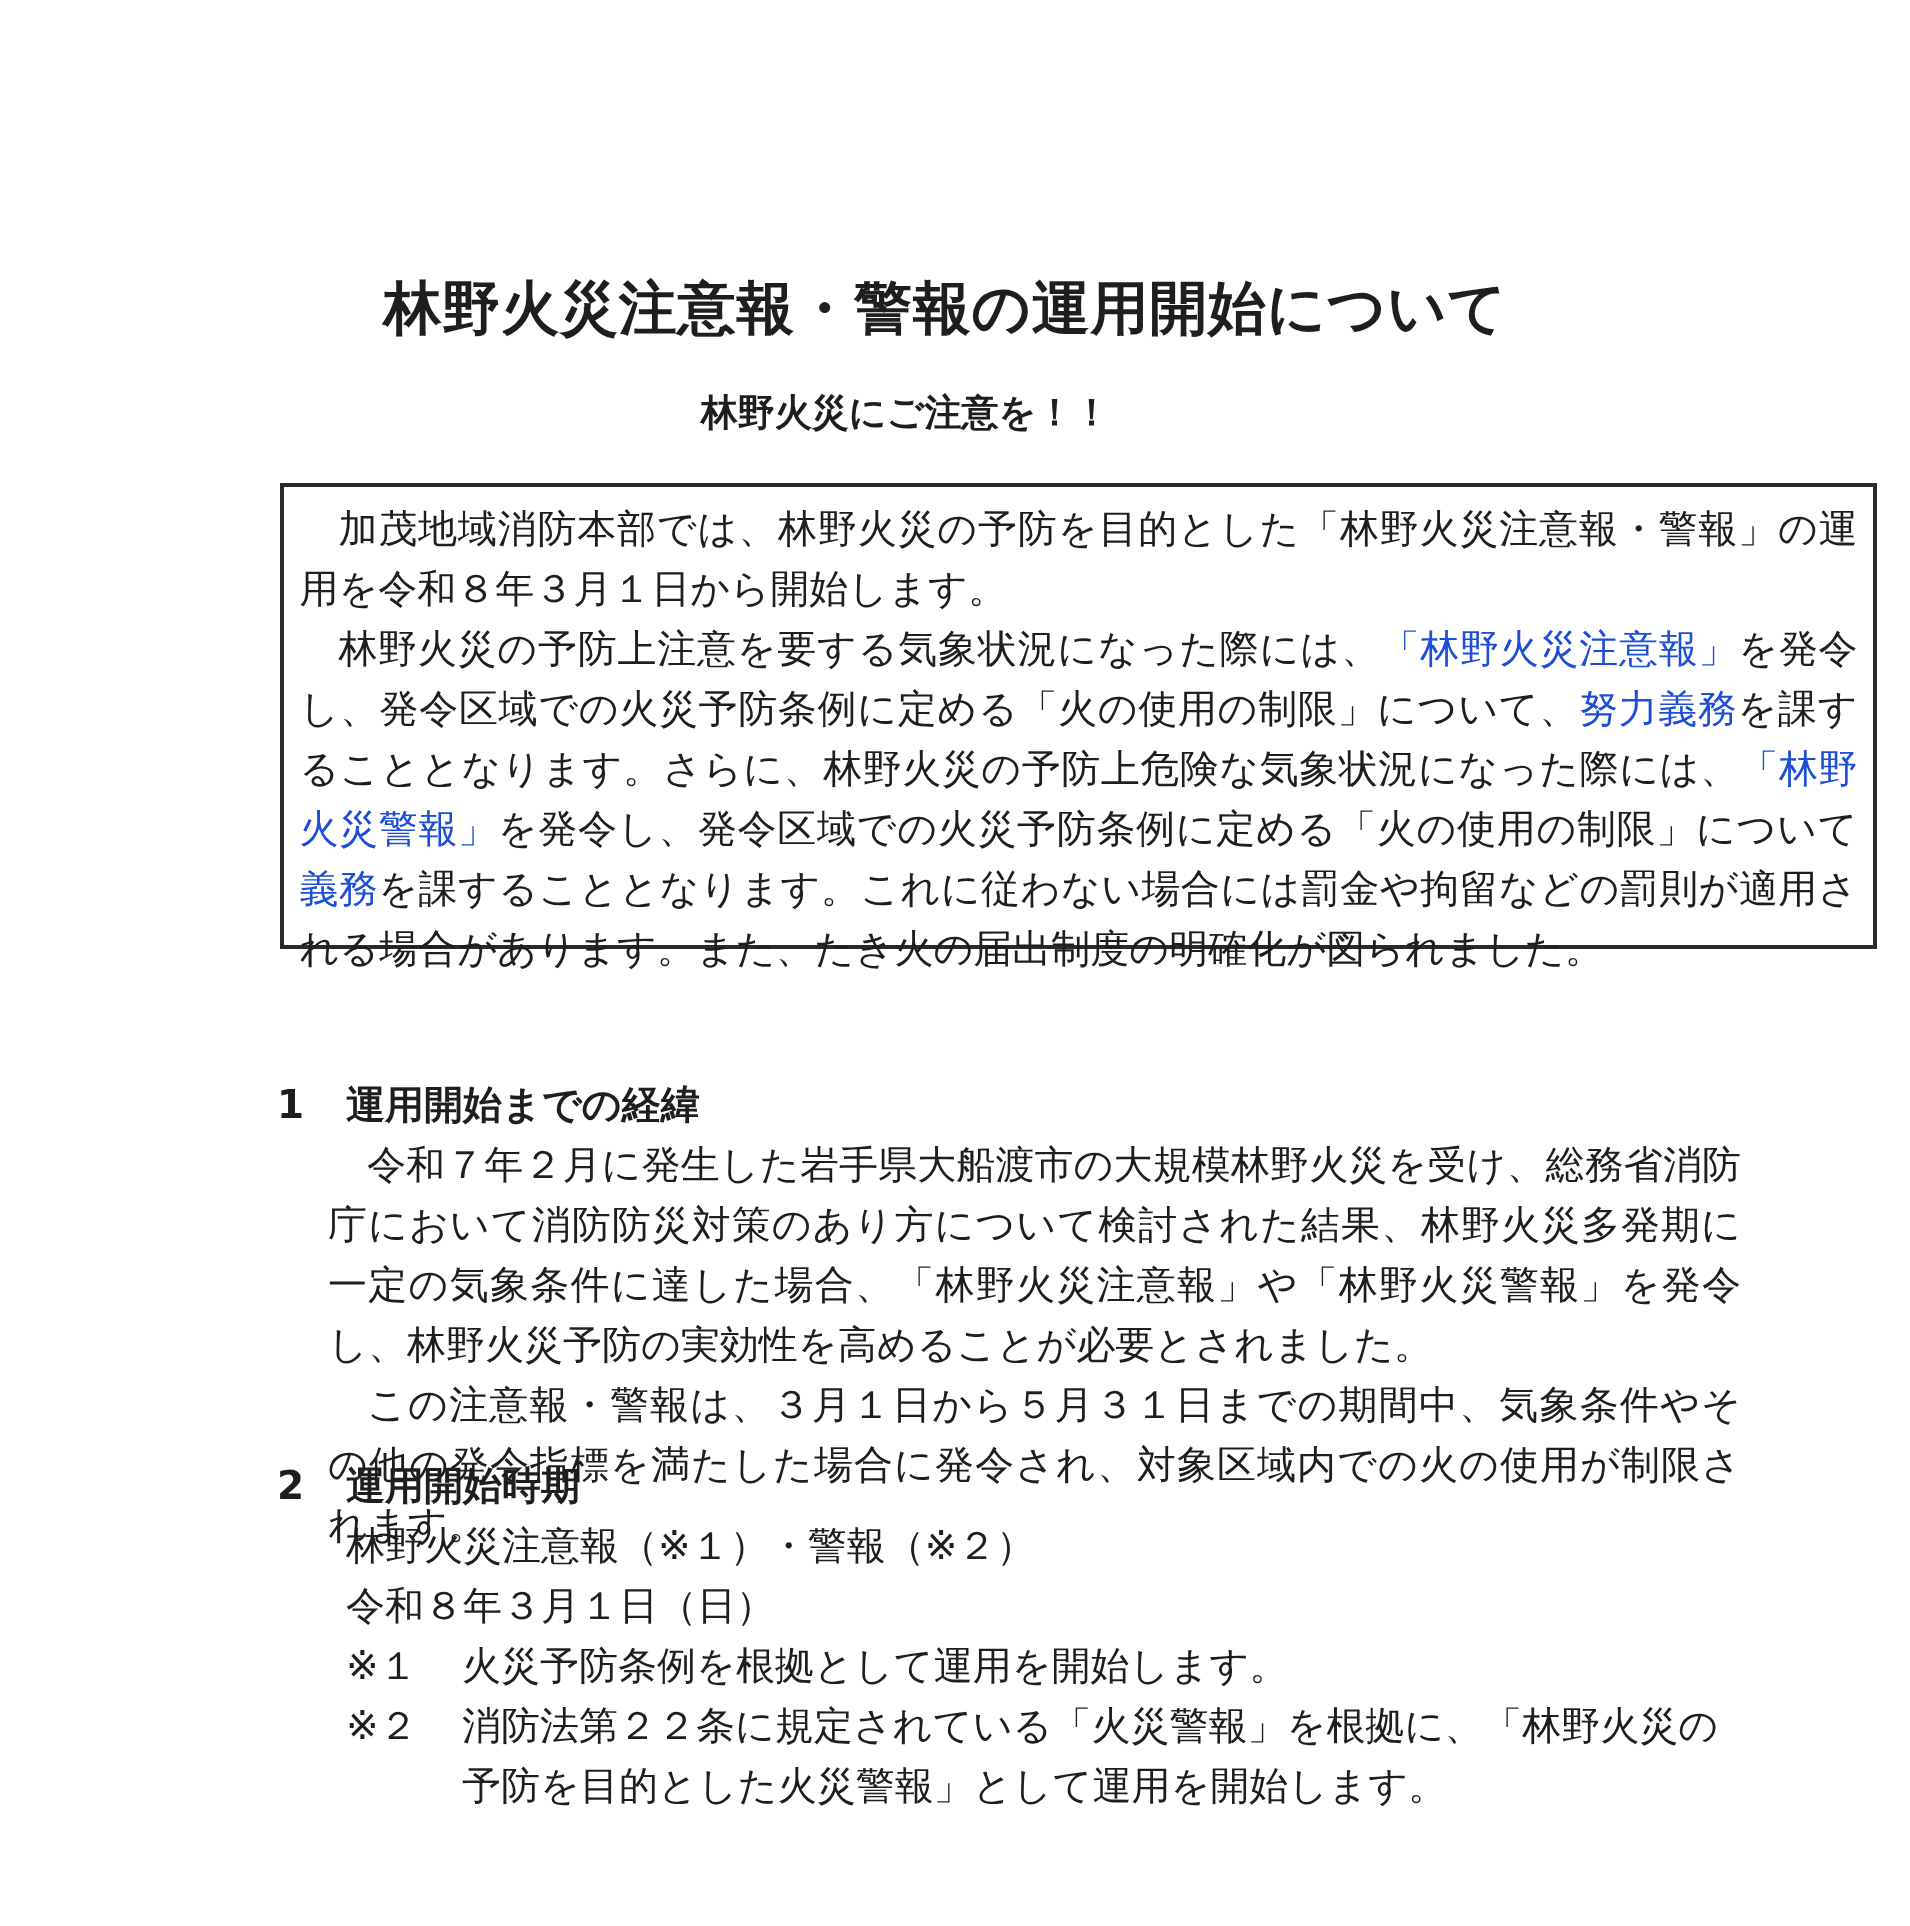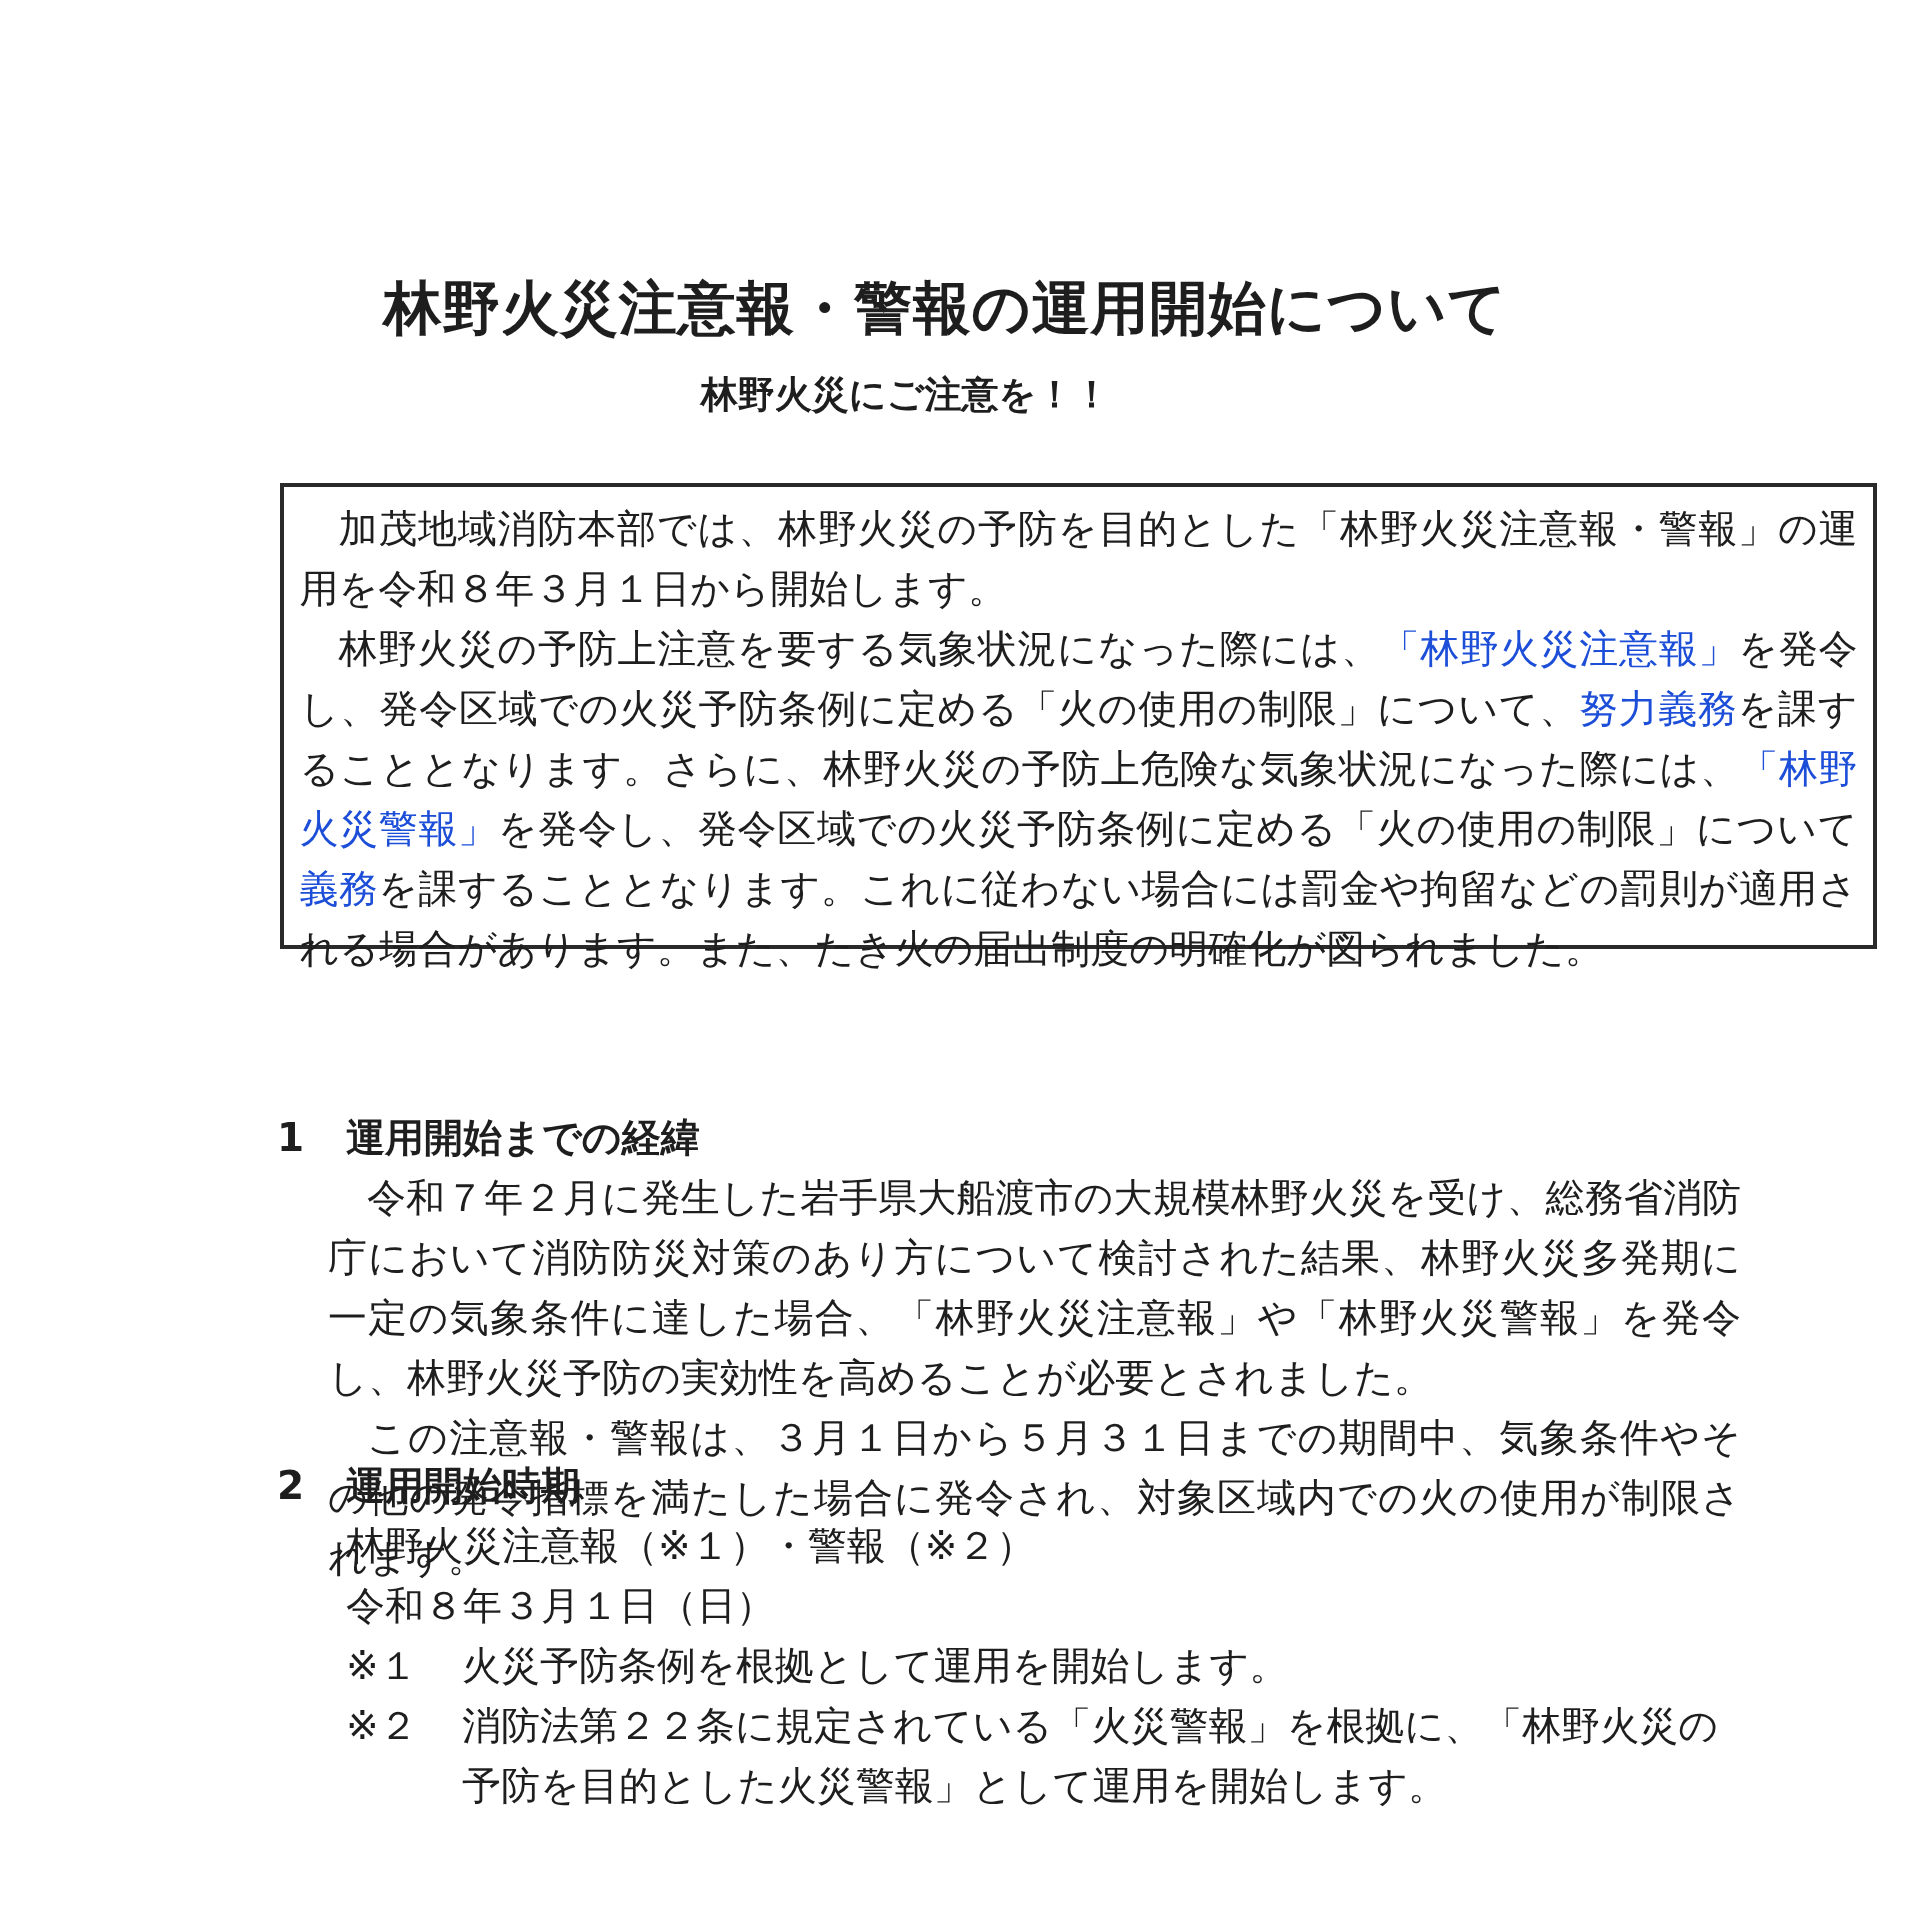--- a/index.html
+++ b/index.html
@@ -7,21 +7,21 @@
     width: 1911px; height: 2702px; position: relative; overflow: hidden;
     font-family: "DejaVu Sans", "Liberation Sans", sans-serif;
     color: #1e1e1e;
   }
   .abs { position: absolute; }
   .title {
     left: 0; width: 1891px; top: 270px; text-align: center;
     font-size: 58px; font-weight: bold; letter-spacing: 0.8px; line-height: 77px;
   }
   .subtitle {
-    left: 0; width: 1811px; top: 370px; text-align: center;
+    left: 0; width: 1811px; top: 388px; text-align: center;
     font-size: 37px; font-weight: bold; line-height: 50px;
   }
   .intro-box {
     left: 280px; top: 483px; width: 1597px; height: 466px;
     border: 4.6px solid #2a2a2a; box-sizing: border-box;
     padding: 11.6px 15.4px 0 15.4px;
   }
   .intro-box p {
     margin: 0; font-size: 39px; line-height: 60px; text-align: justify;
   }
@@ -41,21 +41,21 @@
 <body>
 
 <div class="abs title">林野火災注意報・警報の運用開始について</div>
 <div class="abs subtitle">林野火災にご注意を！！</div>
 
 <div class="abs intro-box">
   <p class="indent">加茂地域消防本部では、林野火災の予防を目的とした「林野火災注意報・警報」の運用を令和８年３月１日から開始します。</p>
   <p class="indent"><span>林野火災の予防上注意を要する気象状況になった際には、</span><span class="red">「林野火災注意報」</span><span>を発令し、発令区域での火災予防条例に定める「火の使用の制限」について、</span><span class="red">努力義務</span><span>を課することとなります。さらに、林野火災の予防上危険な気象状況になった際には、</span><span class="red">「林野火災警報」</span><span>を発令し、発令区域での火災予防条例に定める「火の使用の制限」について</span><span class="red">義務</span><span>を課することとなります。これに従わない場合には罰金や拘留などの罰則が適用される場合があります。また、たき火の届出制度の明確化が図られました。</span></p>
 </div>
 
-<div class="abs" style="left:277px; top:1108px; width:1464px;">
+<div class="abs" style="left:277px; top:1075px; width:1464px;">
   <div class="sec-head">
     <span class="sec-num">1</span><span>運用開始までの経緯</span>
   </div>
   <div style="padding-left:35px;">
     <div class="body-text indent">令和７年２月に発生した岩手県大船渡市の大規模林野火災を受け、総務省消防庁において消防防災対策のあり方について検討された結果、林野火災多発期に一定の気象条件に達した場合、「林野火災注意報」や「林野火災警報」を発令し、林野火災予防の実効性を高めることが必要とされました。</div>
     <div class="body-text indent">この注意報・警報は、３月１日から５月３１日までの期間中、気象条件やその他の発令指標を満たした場合に発令され、対象区域内での火の使用が制限されます。</div>
   </div>
 </div>
 
 <div class="abs" style="left:277px; top:1456px; width:1464px;">

